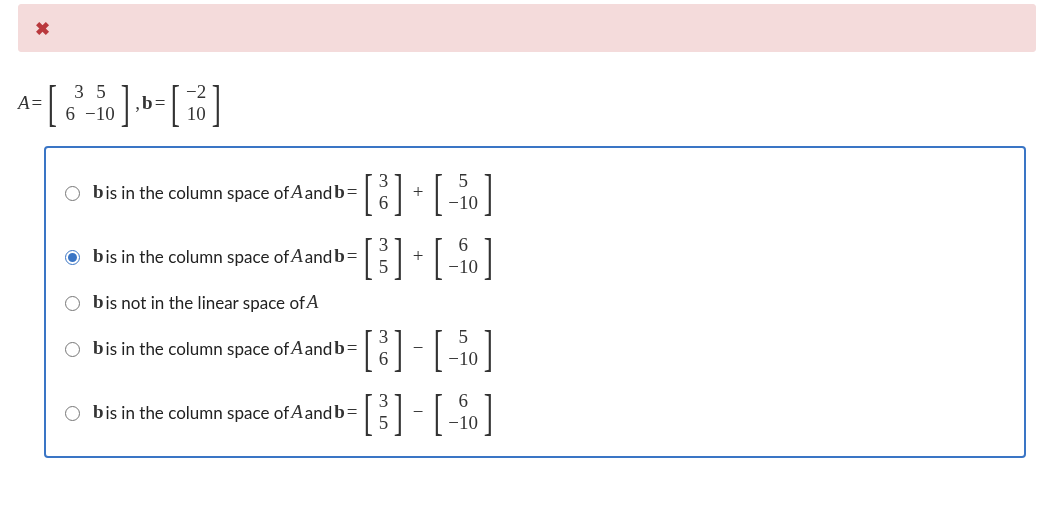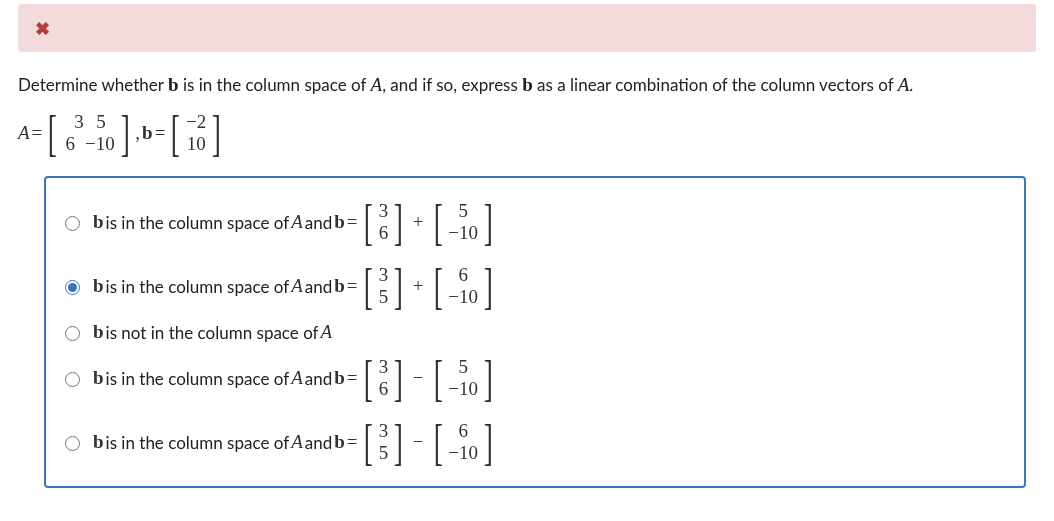--- a/index.html
+++ b/index.html
@@ -116,23 +116,20 @@
 </style>
 </head>
 <body>
 
 <div class="container">
 
   <div class="feedback-banner">
     <span class="icon">✖</span>
   </div>
 
-  <div class="prompt">
-    <span>Determine whether </span><span class="math bold">b</span><span> is in the column space of </span><span class="math ital">A</span><span>, and if so, express </span><span class="math bold">b</span><span> as a linear combination of the column vectors of </span><span class="math ital">A</span><span>.</span>
-  </div>
 
   <div class="equation-row math">
     <span class="ital">A</span>
     <span> = </span>
     <span class="bracket-matrix math ">
         <span class="br" style="font-size: 50px;">[</span>
         <span class="mat-body">
           <span class="mat-row">
             <span class="mat-cell">3</span>
             <span class="mat-cell">5</span>
@@ -231,21 +228,21 @@
               </span>
             </span>
             <span class="br" style="font-size: 50px;">]</span>
           </span>
         </span>
       </div>
       <div class="option">
         <input type="radio" name="ans" style="">
         <span class="option-content">
           <span class="math bold">b</span>
-          <span class="text-part"> is not in the column space of </span>
+          <span class="text-part"> is not in the linear space of </span>
           <span class="math ital">A</span>
         </span>
       </div>
       <div class="option">
         <input type="radio" name="ans" style="">
         <span class="option-content">
           <span class="math bold">b</span>
           <span class="text-part"> is in the column space of </span>
           <span class="math ital">A</span>
           <span class="text-part"> and </span>

